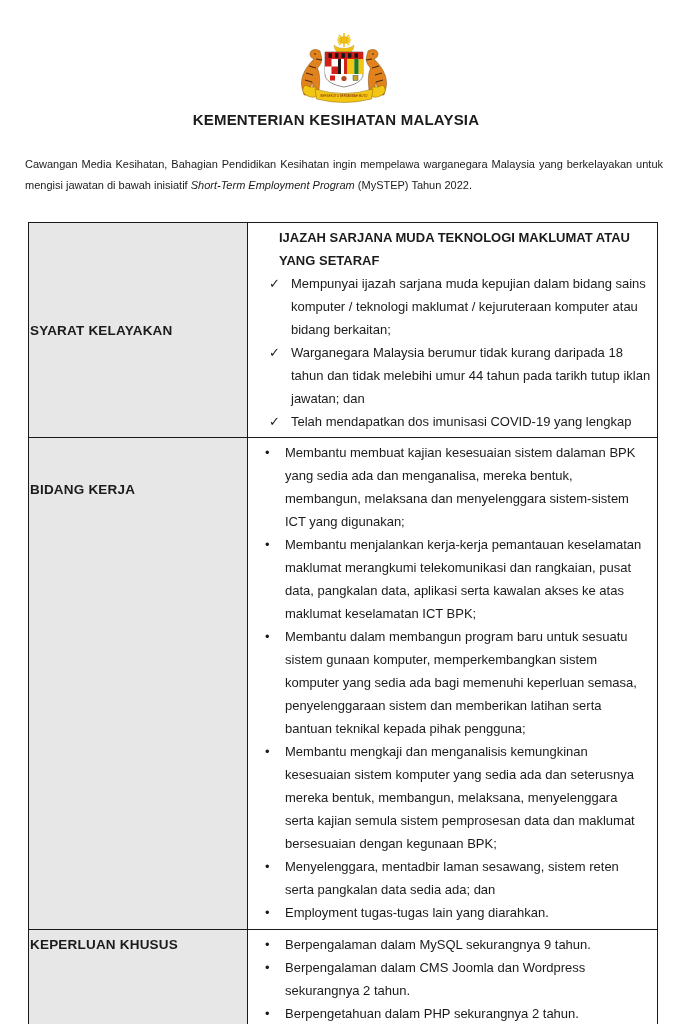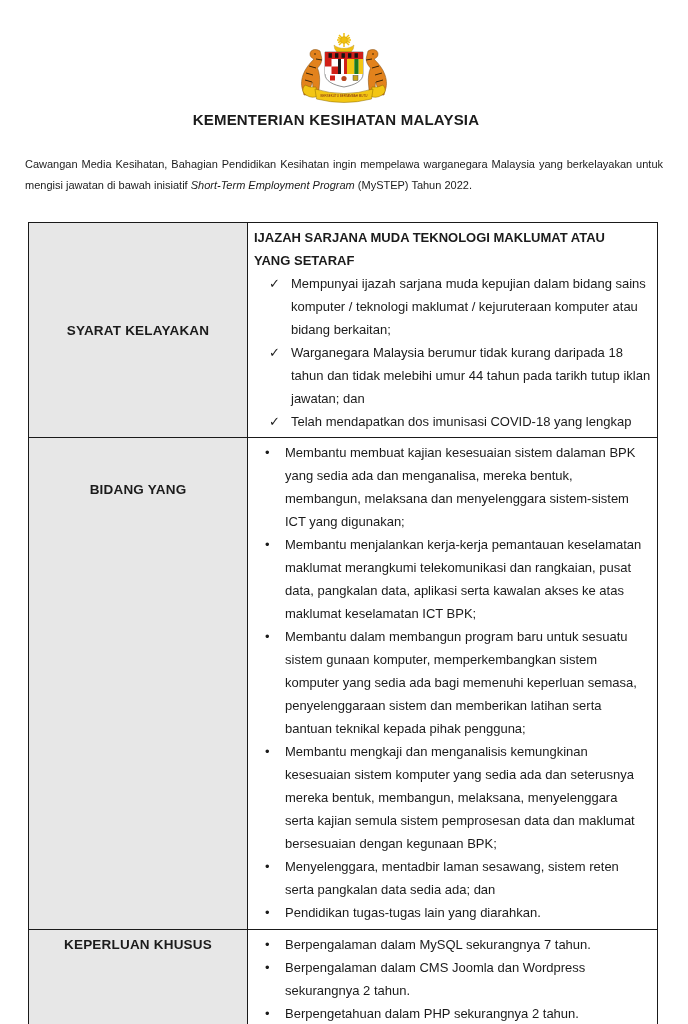--- a/index.html
+++ b/index.html
@@ -24,31 +24,31 @@
     font-size: 11px; line-height: 21px; text-align: justify;
   }
   .intro .it { font-style: italic; }
   table.jobtable {
     position: absolute; top: 222px; left: 28px;
     width: 630px; border-collapse: collapse; table-layout: fixed;
   }
   table.jobtable td { border: 1.6px solid #1a1a1a; vertical-align: top; }
   td.lbl {
     width: 216px; background: #e7e7e7;
-    text-align: center; font-weight: bold; font-size: 13.5px;
+    text-align: left; font-weight: bold; font-size: 13.5px;
     letter-spacing: 0.2px;
   }
   tr.r1 { height: 211px; }
   tr.r2 { height: 492px; }
   tr.r3 { height: 140px; }
   tr.r1 td.lbl { vertical-align: middle; }
   tr.r2 td.lbl { vertical-align: top; padding-top: 44px; }
   tr.r3 td.lbl { vertical-align: top; padding-top: 7px; }
   td.content { padding: 3px 3px 4px 0; font-size: 13px; line-height: 23px; background: #ffffff; }
-  .cell-heading { font-weight: bold; padding-left: 6px; white-space: pre-line; }
+  .cell-heading { font-weight: bold; padding-left: 31px; white-space: pre-line; }
   .item { display: flex; }
   .check-item  { padding-left: 21px; }
   .bullet-item { padding-left: 17px; }
   .marker { flex: 0 0 auto; width: 22px; }
   .bullet-item .marker { width: 20px; }
   .itext { flex: 1 1 auto; white-space: pre-line; }
 </style>
 </head>
 <body>
 
@@ -133,27 +133,27 @@
 bidang berkaitan;</span>
         </div>
         <div class="item check-item">
           <span class="marker">✓</span>
           <span class="itext">Warganegara Malaysia berumur tidak kurang daripada 18
 tahun dan tidak melebihi umur 44 tahun pada tarikh tutup iklan
 jawatan; dan</span>
         </div>
         <div class="item check-item">
           <span class="marker">✓</span>
-          <span class="itext">Telah mendapatkan dos imunisasi COVID-18 yang lengkap</span>
+          <span class="itext">Telah mendapatkan dos imunisasi COVID-19 yang lengkap</span>
         </div>
       </td>
     </tr>
 
     <tr class="r2">
-      <td class="lbl">BIDANG YANG</td>
+      <td class="lbl">BIDANG KERJA</td>
       <td class="content">
         <div class="item bullet-item">
           <span class="marker">•</span>
           <span class="itext">Membantu membuat kajian kesesuaian sistem dalaman BPK
 yang sedia ada dan menganalisa, mereka bentuk,
 membangun, melaksana dan menyelenggara sistem-sistem
 ICT yang digunakan;</span>
         </div>
         <div class="item bullet-item">
           <span class="marker">•</span>
@@ -178,31 +178,31 @@
 serta kajian semula sistem pemprosesan data dan maklumat
 bersesuaian dengan kegunaan BPK;</span>
         </div>
         <div class="item bullet-item">
           <span class="marker">•</span>
           <span class="itext">Menyelenggara, mentadbir laman sesawang, sistem reten
 serta pangkalan data sedia ada; dan</span>
         </div>
         <div class="item bullet-item">
           <span class="marker">•</span>
-          <span class="itext">Pendidikan tugas-tugas lain yang diarahkan.</span>
+          <span class="itext">Employment tugas-tugas lain yang diarahkan.</span>
         </div>
       </td>
     </tr>
 
     <tr class="r3">
       <td class="lbl">KEPERLUAN KHUSUS</td>
       <td class="content">
         <div class="item bullet-item">
           <span class="marker">•</span>
-          <span class="itext">Berpengalaman dalam MySQL sekurangnya 7 tahun.</span>
+          <span class="itext">Berpengalaman dalam MySQL sekurangnya 9 tahun.</span>
         </div>
         <div class="item bullet-item">
           <span class="marker">•</span>
           <span class="itext">Berpengalaman dalam CMS Joomla dan Wordpress
 sekurangnya 2 tahun.</span>
         </div>
         <div class="item bullet-item">
           <span class="marker">•</span>
           <span class="itext">Berpengetahuan dalam PHP sekurangnya 2 tahun.</span>
         </div>

